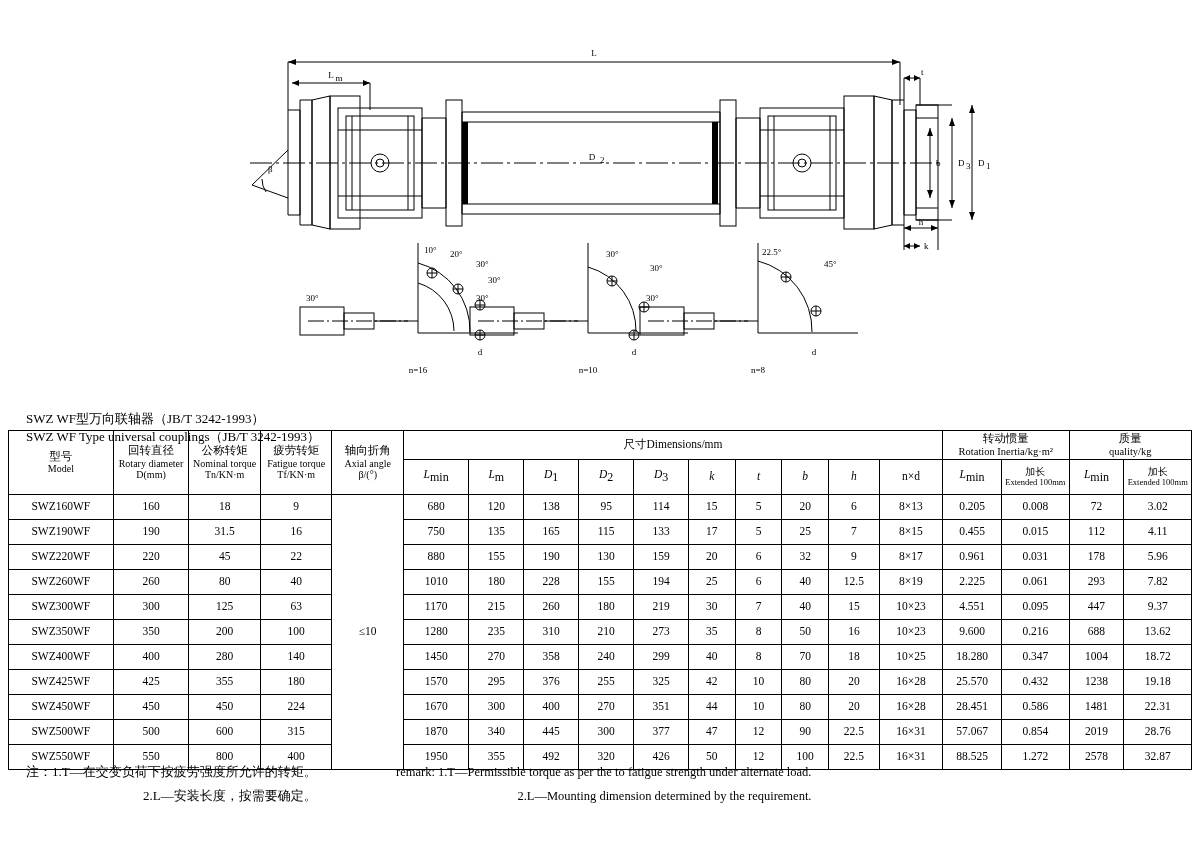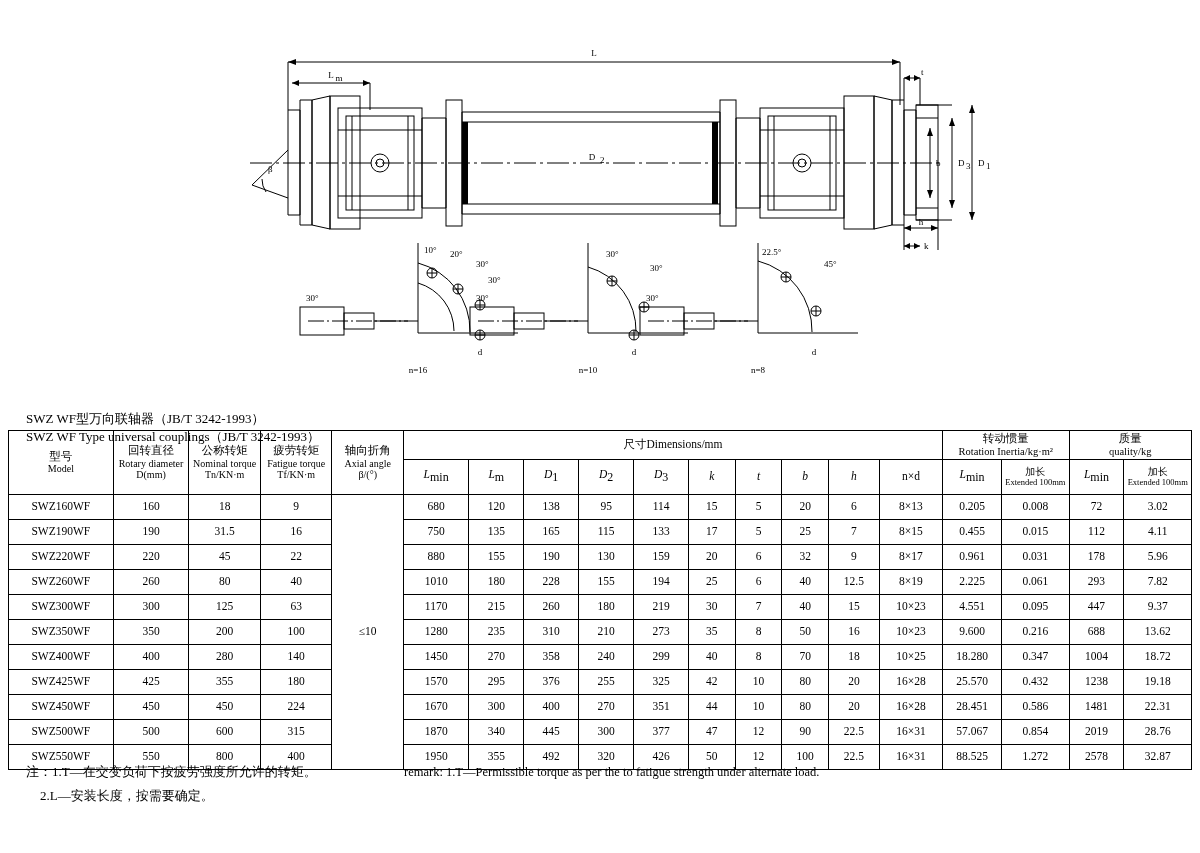--- a/index.html
+++ b/index.html
@@ -44,22 +44,22 @@
   .hdr-en { font-size:10px; display:block; }
   .hdr-sub { font-size:10px; display:block; }
   td.model { text-align:center; }
   tbody tr { height:25px; }
   .rot-head { font-size:10.5px; }
   .smallsub { font-size:12px; vertical-align:sub; }
 
   
   .notes { position:absolute; left:14px; top:760px; width:1170px; font-size:13px; }
   .notes .cn { position:absolute; left:12px; top:0; line-height:24px; }
-  .notes .en { position:absolute; left:390px; top:0; line-height:24px; font-size:12.5px;}
-  .notes .cn div, .notes .en div { white-space:nowrap; }
+  .notes .en { position:absolute; left:382px; top:0; line-height:24px; font-size:12.5px;}
+  .notes .cn div, .notes .en div { white-space:nowrap;text-align:right; }
 
   
   .lbl { font-family:"Liberation Serif", serif; font-size:9px; }
 </style>
 </head>
 <body>
 
 <div class="page">
 
   <div class="drawing">
@@ -547,16 +547,17 @@
     </table>
   </div>
 
   <div class="notes">
     <div class="cn">
       <div>注：1.T—在交变负荷下按疲劳强度所允许的转矩。</div>
       <div style="padding-left:14px">2.L—安装长度，按需要确定。</div>
     </div>
     <div class="en">
       <div>remark: 1.T—Permissible torque as per the to fatigue strength under alternate load.</div>
+      <div style="padding-left:52px">2.L—Mounting dimension determined by the requirement.</div>
     </div>
   </div>
 
 </div>
 
 </body></html>

